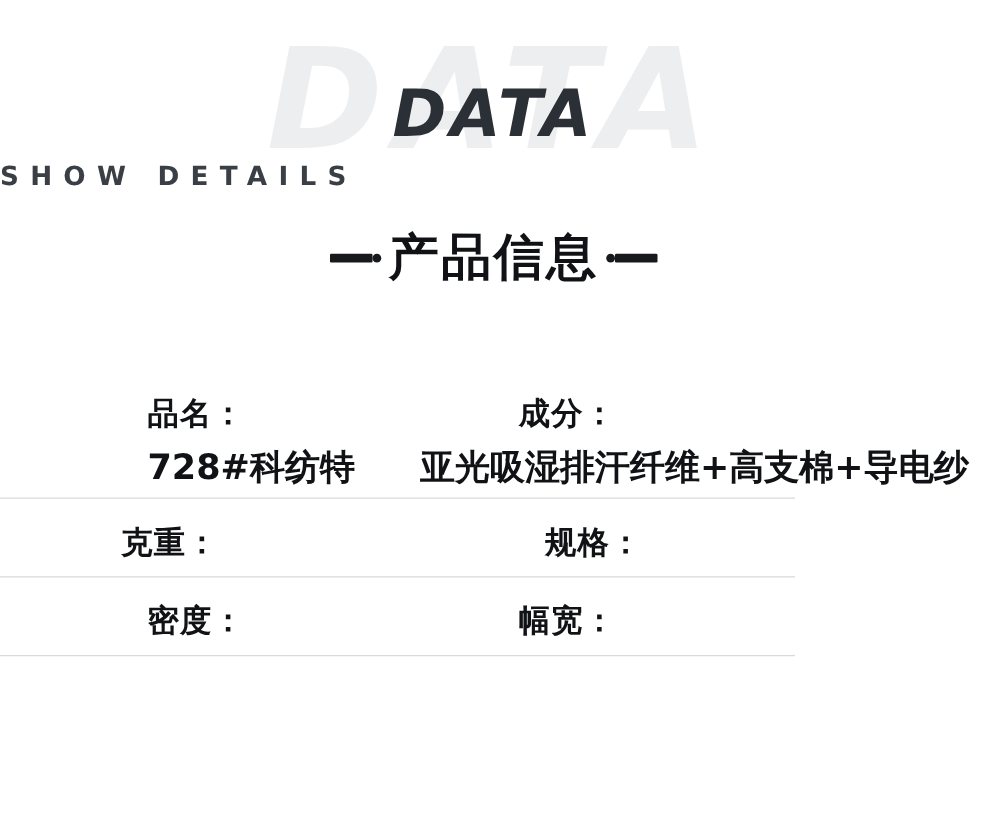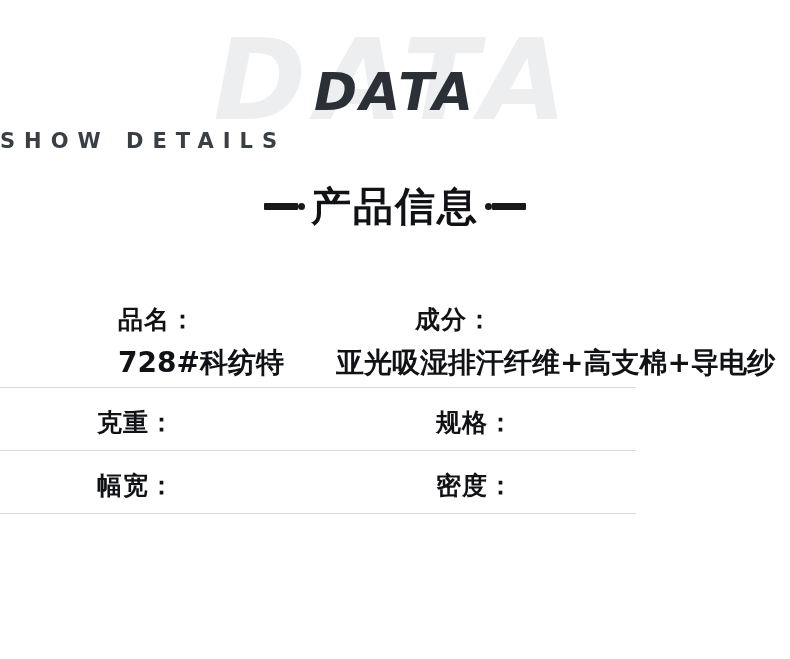--- a/index.html
+++ b/index.html
@@ -93,21 +93,21 @@
     font-size: 40px;
     letter-spacing: 2px;
     color: #101215;
     line-height: 1;
     padding: 0 6px;
   }
 
   
   .spec-table {
     position: absolute;
-    top: 297px;
+    top: 308px;
     left: 0;
     width: 636px;
   }
   .spec-row {
     display: flex;
     width: 100%;
     box-sizing: border-box;
   }
   .spec-cell {
     box-sizing: border-box;
@@ -199,23 +199,23 @@
       </div>
       <div class="spec-cell left">
         <div class="spec-label">规格：</div>
       </div>
     </div>
     <div class="row-rule"></div>
   </div>
 
   <div class="group">
     <div class="spec-row">
+      <div class="spec-cell left">
+        <div class="spec-label">密度：</div>
+      </div>
       <div class="spec-cell right">
         <div class="spec-label">幅宽：</div>
       </div>
-      <div class="spec-cell left">
-        <div class="spec-label">密度：</div>
-      </div>
     </div>
     <div class="row-rule"></div>
   </div>
 
 </div>
 
 </body></html>

